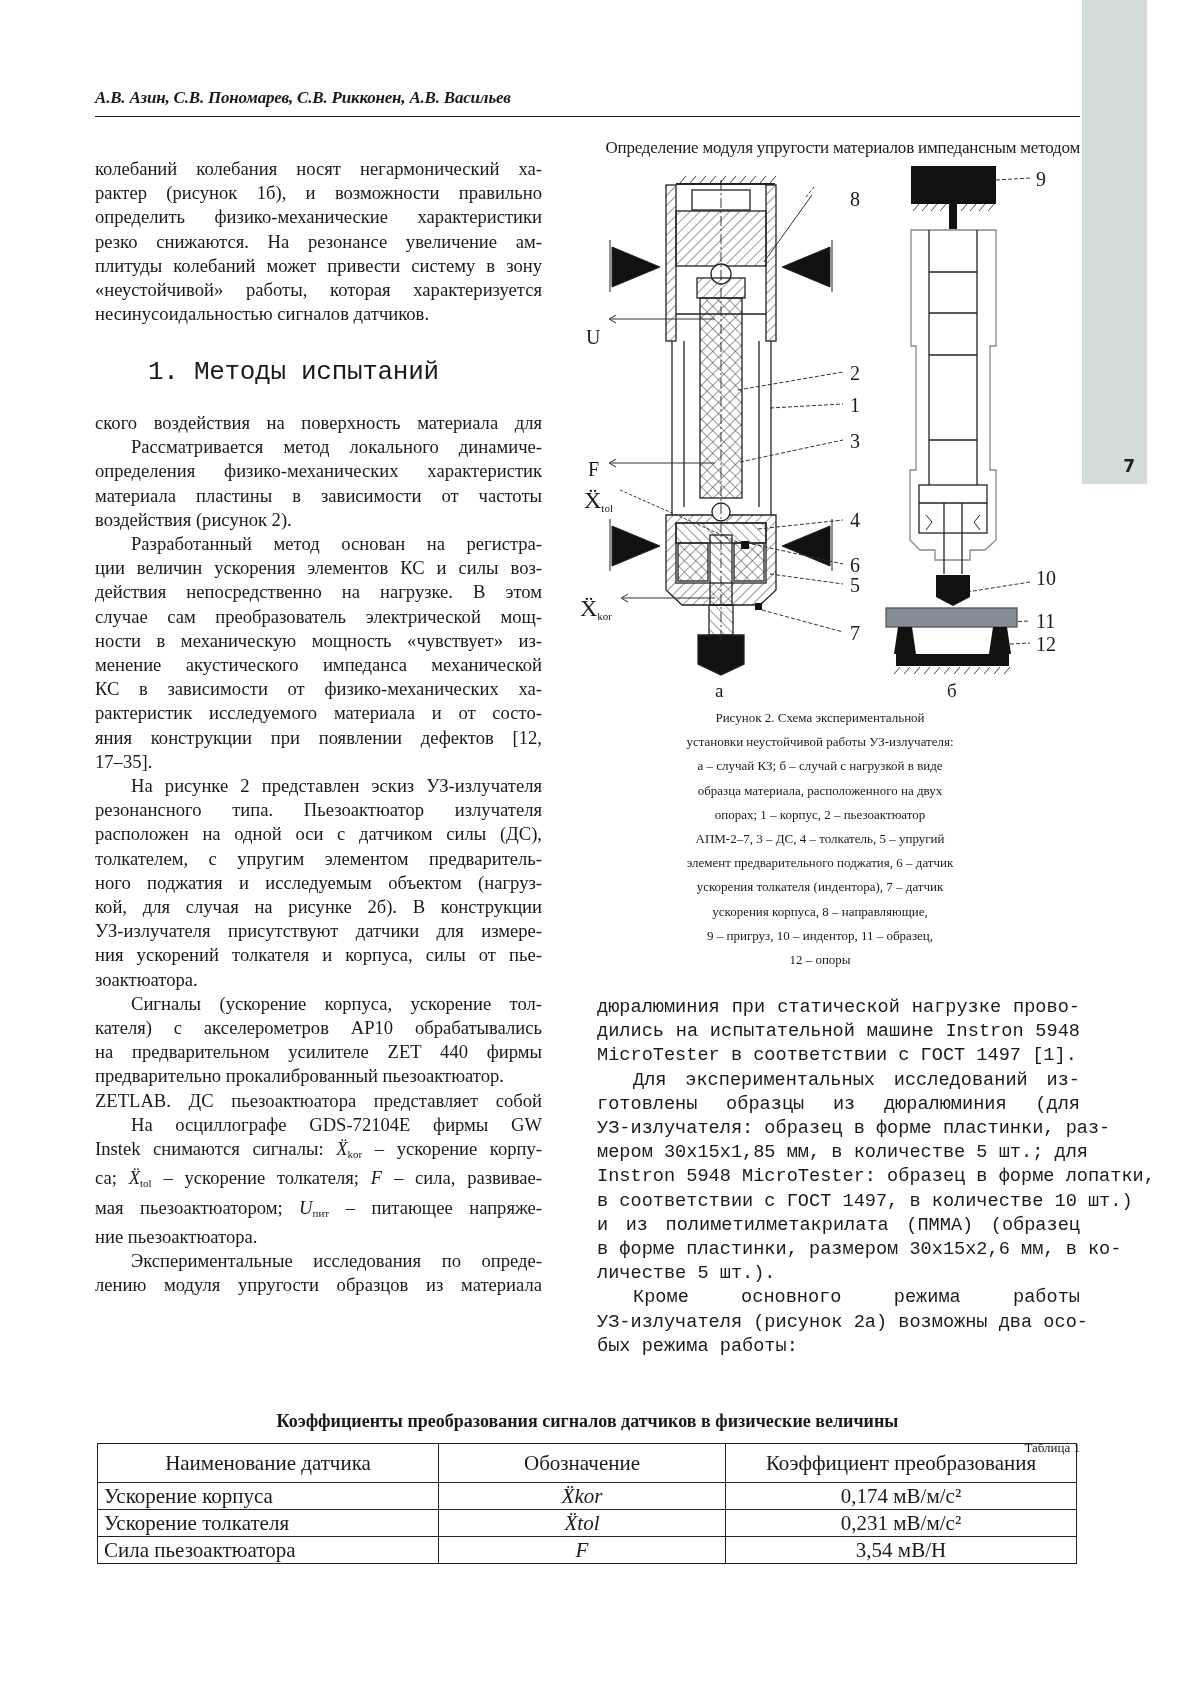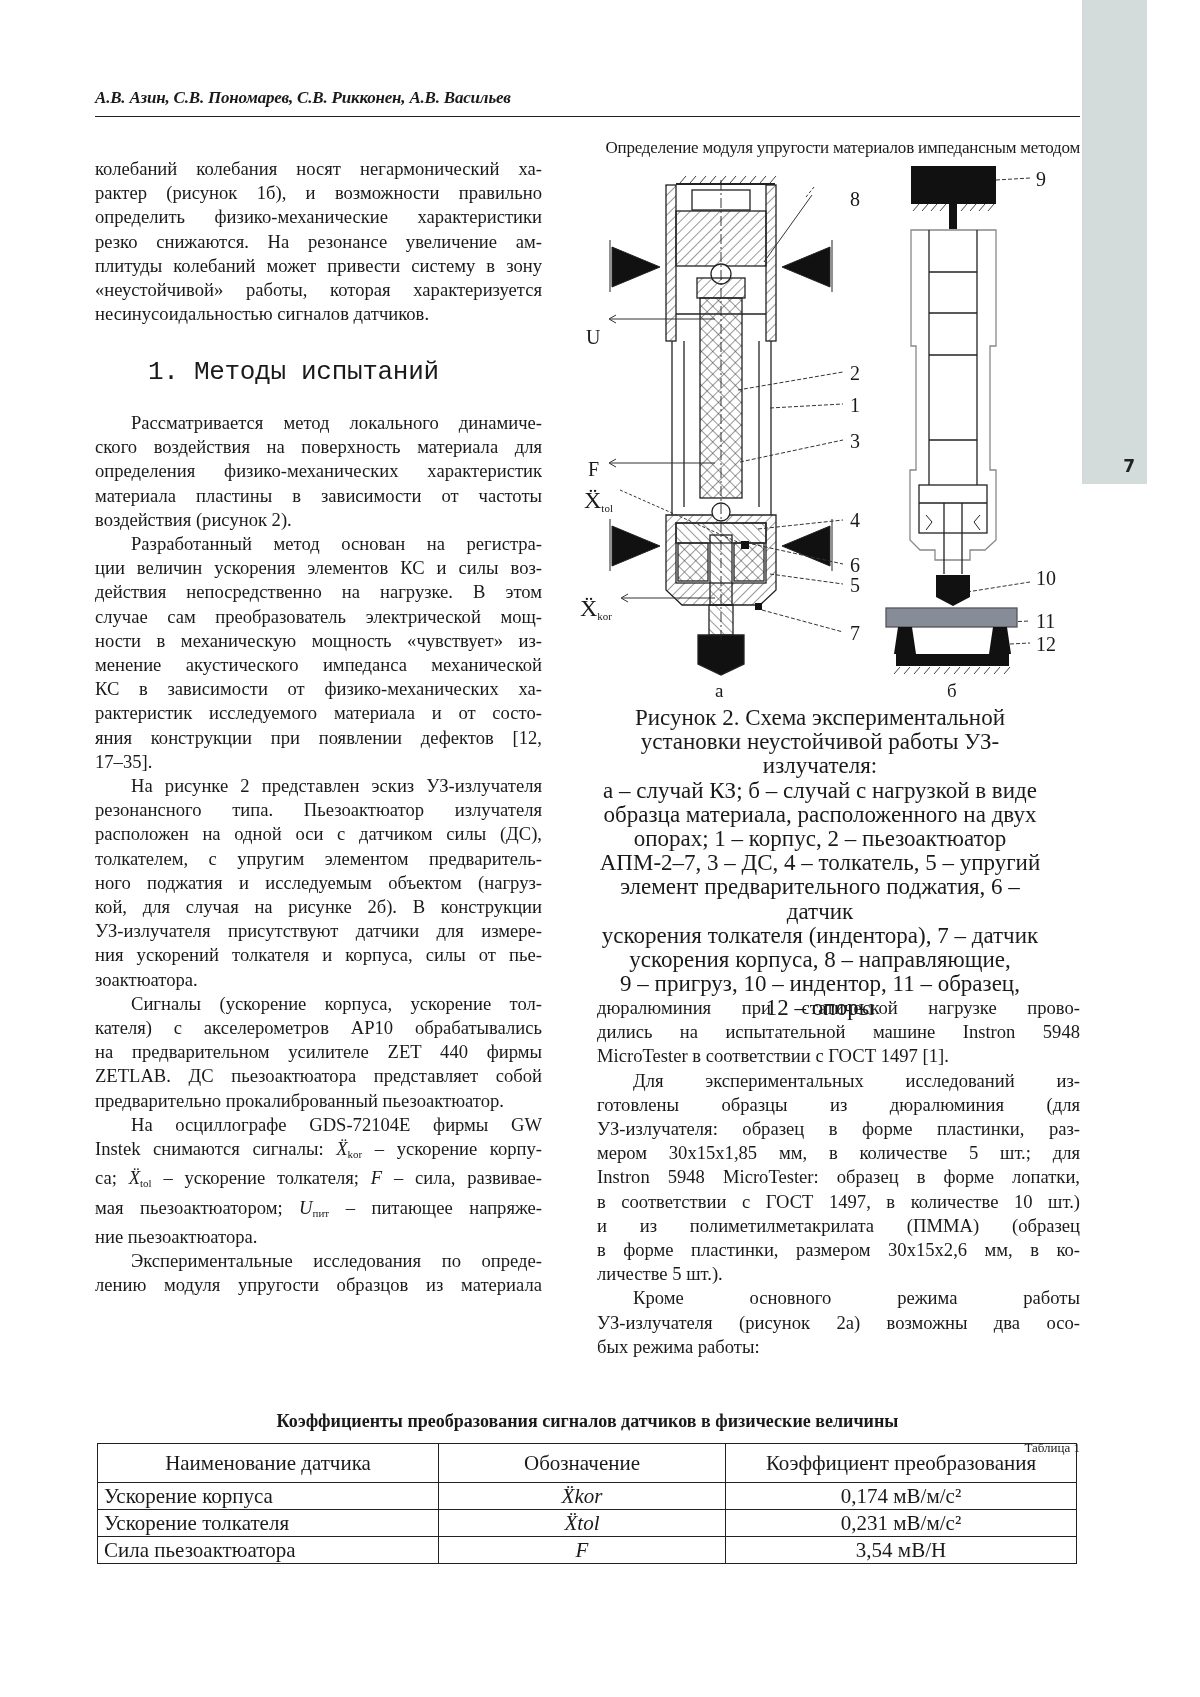--- a/index.html
+++ b/index.html
@@ -9,21 +9,21 @@
   .side-tab .pnum { position:absolute; right:12px; bottom:8px; font-family:"DejaVu Sans",sans-serif; font-weight:bold; font-size:17px; color:#222; }
   .hdr-authors { position:absolute; left:95px; top:88px; font-size:17px; font-style:italic; font-weight:bold; letter-spacing:-0.2px; }
   .hdr-rule { position:absolute; left:95px; top:116px; width:985px; height:0; border-top:1.5px solid #222; }
   .hdr-title { position:absolute; right:120px; top:138px; font-size:17px; letter-spacing:-0.2px; }
 
   .col { position:absolute; font-size:18.6px; line-height:24.2px; text-align:justify; }
   .col .line { display:block; text-align:justify; text-align-last:justify; white-space:nowrap; }
   .col .last { text-align-last:left; }
   .heading { position:absolute; left:148px; top:357px; font-size:26px; font-family:Liberation Mono, monospace; letter-spacing:-0.3px; }
 
-  .caption { position:absolute; left:590px; top:706px; width:460px; text-align:center; font-size:23px; line-height:24.2px; }
+  .caption { position:absolute; left:590px; top:706px; width:460px; text-align:center; font-size:13px; line-height:24.2px; }
   .fig-label { position:absolute; font-size:19px; }
 
   .tbl-num { position:absolute; right:120px; top:1440px; font-size:13px; }
   .tbl-title { position:absolute; left:95px; width:985px; top:1411px; text-align:center; font-size:18px;font-weight:bold; }
   table.t1 { position:absolute; left:97px; top:1443px; width:980px; border-collapse:collapse; font-size:21px; }
   table.t1 td, table.t1 th { border:1.6px solid #222; padding:0 6px; font-weight:normal; }
   table.t1 th { height:38px; text-align:center; }
   table.t1 td { height:26px; }
   table.t1 td.c { text-align:center; }
   .it { font-style:italic; }
@@ -47,22 +47,22 @@
   <span class="line">резко снижаются. На резонансе увеличение ам-</span>
   <span class="line">плитуды колебаний может привести систему в зону</span>
   <span class="line">«неустойчивой» работы, которая характеризуется</span>
   <span class="line last">несинусоидальностью сигналов датчиков.</span>
 </div>
 
 <div class="heading">1. Методы испытаний</div>
 
 <div class="col" style="left:95px; top:411px; width:447px;">
   <div>
+    <span class="line">ского воздействия на поверхность материала для</span>
     <span class="line" style="padding-left:36px">Рассматривается метод локального динамиче-</span>
-    <span class="line">ского воздействия на поверхность материала для</span>
     <span class="line">определения физико-механических характеристик</span>
     <span class="line">материала пластины в зависимости от частоты</span>
     <span class="line last">воздействия (рисунок 2).</span>
   </div>
   <div>
     <span class="line" style="padding-left:36px">Разработанный метод основан на регистра-</span>
     <span class="line">ции величин ускорения элементов КС и силы воз-</span>
     <span class="line">действия непосредственно на нагрузке. В этом</span>
     <span class="line">случае сам преобразователь электрической мощ-</span>
     <span class="line">ности в механическую мощность «чувствует» из-</span>
@@ -80,22 +80,22 @@
     <span class="line">ного поджатия и исследуемым объектом (нагруз-</span>
     <span class="line">кой, для случая на рисунке 2б). В конструкции</span>
     <span class="line">УЗ-излучателя присутствуют датчики для измере-</span>
     <span class="line">ния ускорений толкателя и корпуса, силы от пье-</span>
     <span class="line last">зоактюатора.</span>
   </div>
   <div>
     <span class="line" style="padding-left:36px">Сигналы (ускорение корпуса, ускорение тол-</span>
     <span class="line">кателя) с акселерометров AP10 обрабатывались</span>
     <span class="line">на предварительном усилителе ZET 440 фирмы</span>
+    <span class="line last">предварительно прокалиброванный пьезоактюатор.</span>
     <span class="line">ZETLAB. ДС пьезоактюатора представляет собой</span>
-    <span class="line last">предварительно прокалиброванный пьезоактюатор.</span>
   </div>
   <div>
     <span class="line" style="padding-left:36px">На осциллографе GDS-72104E фирмы GW</span>
     <span class="line"><span>Instek снимаются сигналы: </span><span class="it">Ẍ</span><sub>kor</sub><span> – ускорение корпу-</span></span>
     <span class="line"><span>са; </span><span class="it">Ẍ</span><sub>tol</sub><span> – ускорение толкателя; </span><span class="it">F</span><span> – сила, развивае-</span></span>
     <span class="line"><span>мая пьезоактюатором; </span><span class="it">U</span><sub>пит</sub><span> – питающее напряже-</span></span>
     <span class="line last">ние пьезоактюатора.</span>
   </div>
   <div>
     <span class="line" style="padding-left:36px">Экспериментальные исследования по опреде-</span>
@@ -276,21 +276,21 @@
   <div>образца материала, расположенного на двух</div>
   <div>опорах; 1 – корпус, 2 – пьезоактюатор</div>
   <div>АПМ-2–7, 3 – ДС, 4 – толкатель, 5 – упругий</div>
   <div>элемент предварительного поджатия, 6 – датчик</div>
   <div>ускорения толкателя (индентора), 7 – датчик</div>
   <div>ускорения корпуса, 8 – направляющие,</div>
   <div>9 – пригруз, 10 – индентор, 11 – образец,</div>
   <div>12 – опоры</div>
 </div>
 
-<div class="col" style="left:597px; top:996px; width:483px;">
+<div class="col" style="left:597px; top:996px; width:483px;font-family:Liberation Mono, monospace;">
   <div>
     <span class="line">дюралюминия при статической нагрузке прово-</span>
     <span class="line">дились на испытательной машине Instron 5948</span>
     <span class="line last">MicroTester в соответствии с ГОСТ 1497 [1].</span>
   </div>
   <div>
     <span class="line" style="padding-left:36px">Для экспериментальных исследований из-</span>
     <span class="line">готовлены образцы из дюралюминия (для</span>
     <span class="line">УЗ-излучателя: образец в форме пластинки, раз-</span>
     <span class="line">мером 30х15х1,85 мм, в количестве 5 шт.; для</span>

